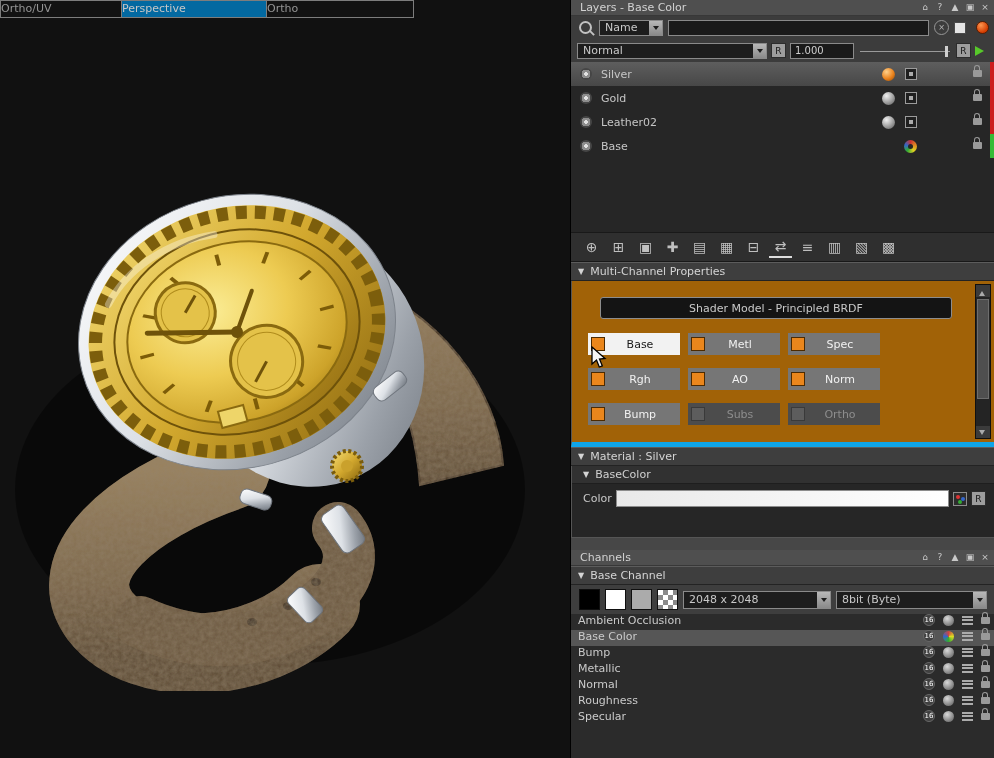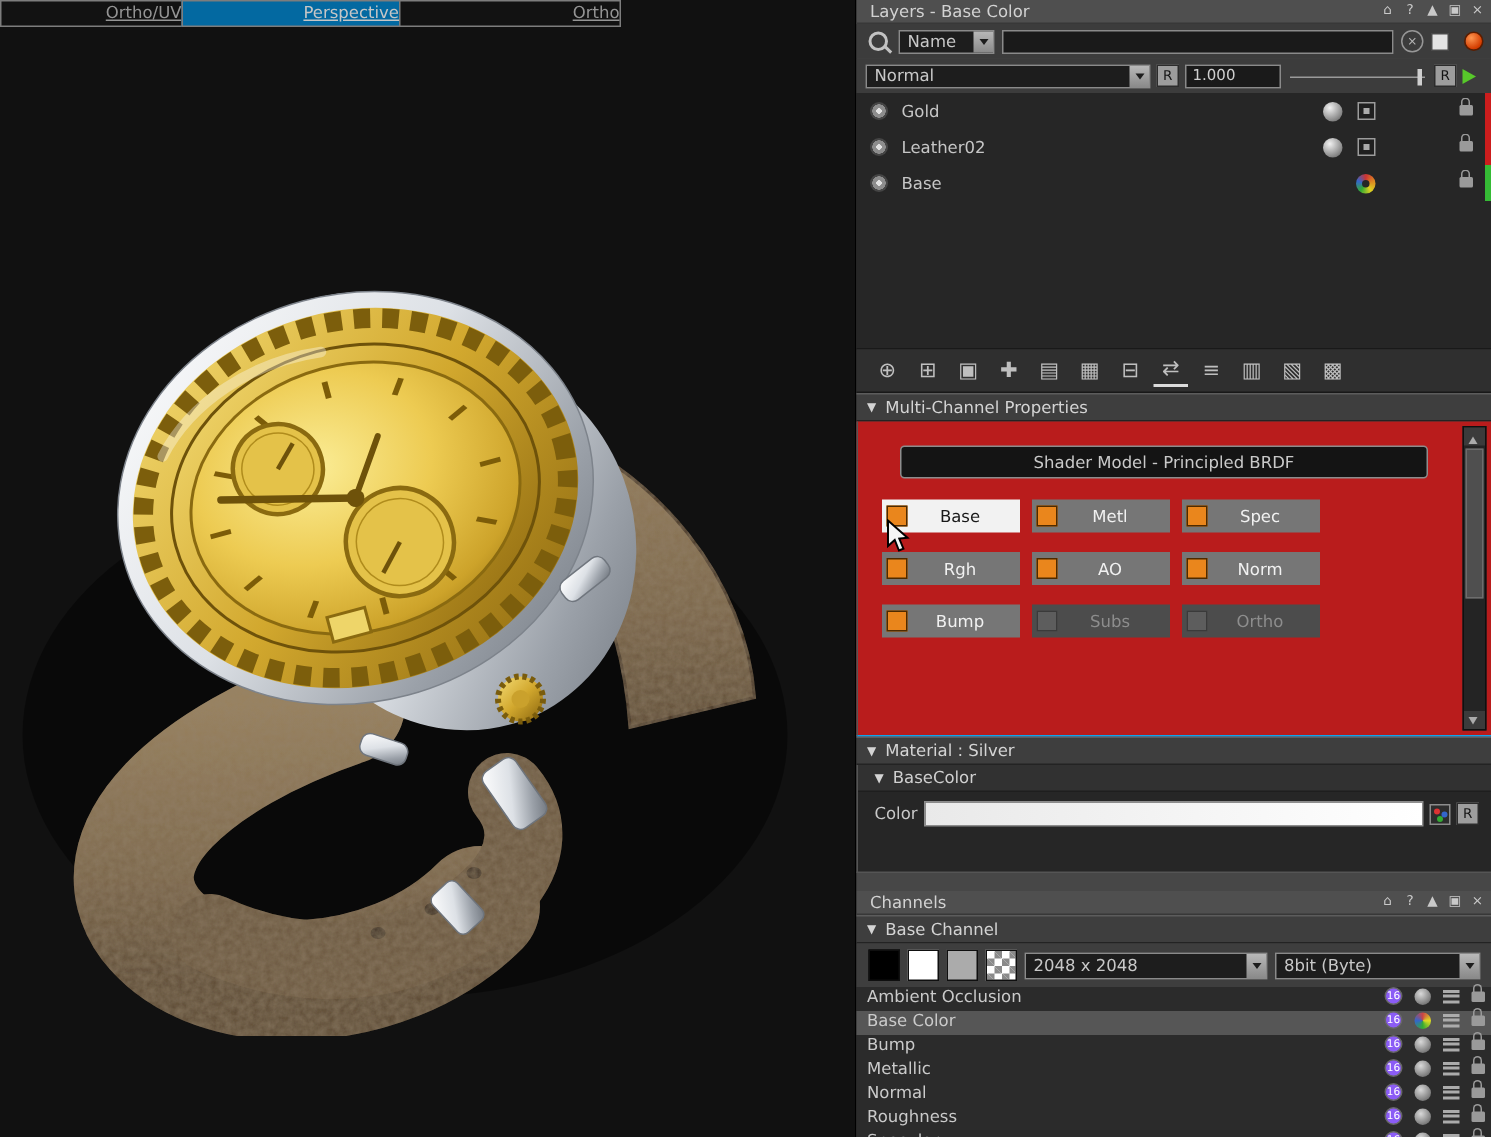--- a/index.html
+++ b/index.html
@@ -2,21 +2,21 @@
 <html><head>
 <meta charset="utf-8">
 <style>
   html,body{margin:0;padding:0;background:#000;}
   .app{position:relative;width:994px;height:758px;overflow:hidden;
        font-family:"DejaVu Sans","Liberation Sans",sans-serif;font-size:11px;color:#c8c8c8;background:#0f0f0f;}
 
   
   .viewport{position:absolute;left:0;top:0;width:570px;height:758px;background:#111;}
   .vp-tabs{position:absolute;top:0;left:1px;display:flex;z-index:6;}
-  .vp-tab{height:16px;line-height:16px;text-align:right;border:1px solid #7d7d7d;background:#121212;color:#949494;margin-left:-1px;text-decoration:underline;}
+  .vp-tab{height:16px;line-height:16px;text-align:left;border:1px solid #7d7d7d;background:#121212;color:#949494;margin-left:-1px;}
   .vp-tab:nth-child(1){width:120px;}
   .vp-tab:nth-child(2){width:144px;}
   .vp-tab:nth-child(3){width:146px;}
   .vp-tab.active{background:#0369a1;color:#c6c6c6;}
   .watch{position:absolute;left:0;top:0;}
 
   
   .right{position:absolute;left:570px;top:0;width:424px;height:758px;background:#474747;border-left:1px solid #000;
          display:flex;flex-direction:column;}
 
@@ -77,21 +77,21 @@
 
   .layers-toolbar{height:28px;background:#2f2f2f;border-bottom:1px solid #181818;display:flex;align-items:center;
                   gap:4px;padding:0 9px;flex:0 0 auto;}
   .tool-ic{width:23px;height:22px;display:flex;align-items:center;justify-content:center;color:#bfbfbf;font-size:14px;}
   .tool-ic.active{border-bottom:2px solid #dcdcdc;height:20px;}
 
   .section-hdr{height:17px;background:#3e3e3e;border-top:1px solid #5c5c5c;border-bottom:1px solid #232323;
                display:flex;align-items:center;gap:6px;padding:0 7px;color:#d4d4d4;flex:0 0 auto;}
   .tri{font-size:8px;color:#d4d4d4;}
 
-  .mcp-body{height:210px;background:#b91c1c;border-left:1px solid #555;border-right:1px solid #555;border-bottom:1px solid #0ea5e9;
+  .mcp-body{height:166px;background:#a16207;border-left:1px solid #555;border-right:1px solid #555;border-bottom:5px solid #0ea5e9;
             position:relative;flex:0 0 auto;box-sizing:border-box;}
   .shader-pill{position:absolute;left:28px;right:42px;top:16px;height:20px;background:#141414;border:1px solid #8d8d8d;
                border-radius:3px;display:flex;align-items:center;justify-content:center;color:#c9c9c9;}
   .chan-grid{position:absolute;left:16px;top:52px;display:grid;grid-template-columns:repeat(3,92px);gap:13px 8px;}
   .chan-btn{height:22px;background:#767676;display:flex;align-items:center;color:#f1f1f1;}
   .chan-btn .sq{width:14px;height:14px;margin:0 3px;background:#ea861c;border:1px solid #4d2a00;box-sizing:border-box;flex:0 0 auto;}
   .chan-btn .lbl{flex:1;text-align:center;margin-right:8px;}
   .chan-btn.active{background:#f2f2f2;color:#191919;}
   .chan-btn.disabled{background:#4c4c4c;color:#8d8d8d;}
   .chan-btn.disabled .sq{background:#5d5d5d;border-color:#3a3a3a;}
@@ -116,28 +116,28 @@
 
   .swatch-row{height:29px;background:#3e3e3e;display:flex;align-items:center;gap:5px;padding:0 8px;flex:0 0 auto;}
   .swatch{width:21px;height:21px;border:1px solid #0f0f0f;box-sizing:border-box;flex:0 0 auto;}
   .sw-black{background:#000;}
   .sw-white{background:#fff;}
   .sw-gray{background:#ababab;}
   .sw-checker{background-color:#fff;
     background-image:linear-gradient(45deg,#8a8a8a 25%,transparent 25%,transparent 75%,#8a8a8a 75%),
                      linear-gradient(45deg,#8a8a8a 25%,transparent 25%,transparent 75%,#8a8a8a 75%);
     background-size:10px 10px;background-position:0 0,5px 5px;}
-  .res-combo{width:162px;flex:0 0 auto;height:18px;}
+  .res-combo{width:148px;flex:0 0 auto;height:18px;}
   .depth-combo{flex:1;height:18px;}
 
   .channel-list{flex:1;background:#2b2b2b;}
   .chan-row{height:16px;display:flex;align-items:flex-start;padding:0 5px 0 7px;color:#cacaca;}
   .chan-row.selected{background:#565656;}
   .cr-icons{margin-left:auto;display:flex;align-items:center;gap:8px;}
-  .badge{width:12px;height:12px;border-radius:50%;background:#8b5cf6;border:1px solid #676767;color:#fff;font-size:7px;
+  .badge{width:12px;height:12px;border-radius:50%;background:#404040;border:1px solid #676767;color:#fff;font-size:7px;
          display:flex;align-items:center;justify-content:center;box-sizing:border-box;}
   .paint{width:11px;height:11px;border-radius:50%;background:radial-gradient(circle at 38% 32%,#d9d9d9,#8a8a8a 60%,#535353);}
   .paint.colored{background:conic-gradient(#cc4444,#dddd22,#33aa33,#3366cc,#cc4444);}
   .hamb{width:11px;height:9px;
     background:linear-gradient(#ababab,#ababab) 0 0/11px 2px no-repeat,
                linear-gradient(#ababab,#ababab) 0 3.5px/11px 2px no-repeat,
                linear-gradient(#ababab,#ababab) 0 7px/11px 2px no-repeat;}
 
   .cursor{position:absolute;left:590px;top:346px;z-index:40;}
 </style>
@@ -296,20 +296,30 @@
       <span class="opacity-field">1.000</span>
       <span class="slider">
         <span class="track"></span>
         <span class="thumb"></span>
       </span>
       <span class="r-btn">R</span>
       <span class="play-btn"></span>
     </div>
 
     <div class="layer-list">
+      <div class="layer-row selected">
+        <span class="eye"></span>
+        <span class="l-name">Silver</span>
+        <span class="l-icons">
+          <span class="sphere orange"></span>
+          <span class="sqbtn"></span>
+        </span>
+        <span class="lock row-lock"></span>
+        <span class="mark mark-red"></span>
+      </div>
       <div class="layer-row">
         <span class="eye"></span>
         <span class="l-name">Gold</span>
         <span class="l-icons">
           <span class="sphere gray"></span>
           <span class="sqbtn"></span>
         </span>
         <span class="lock row-lock"></span>
         <span class="mark mark-red"></span>
       </div>

